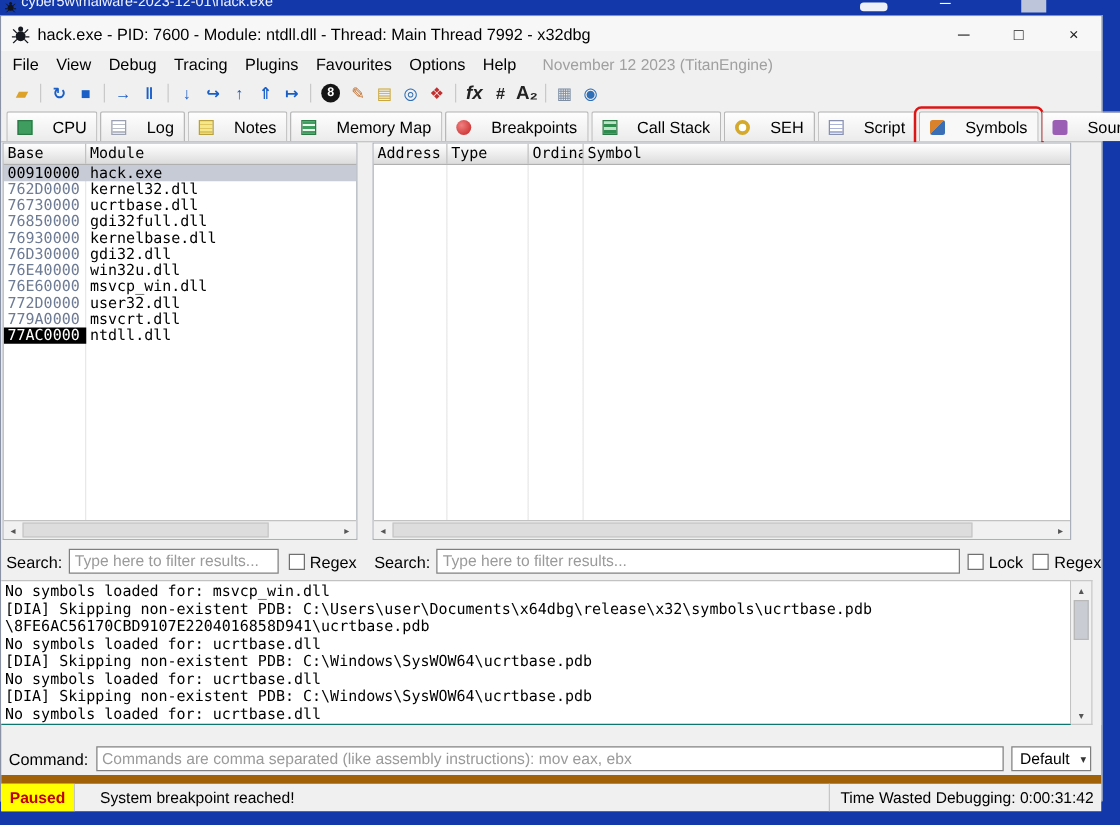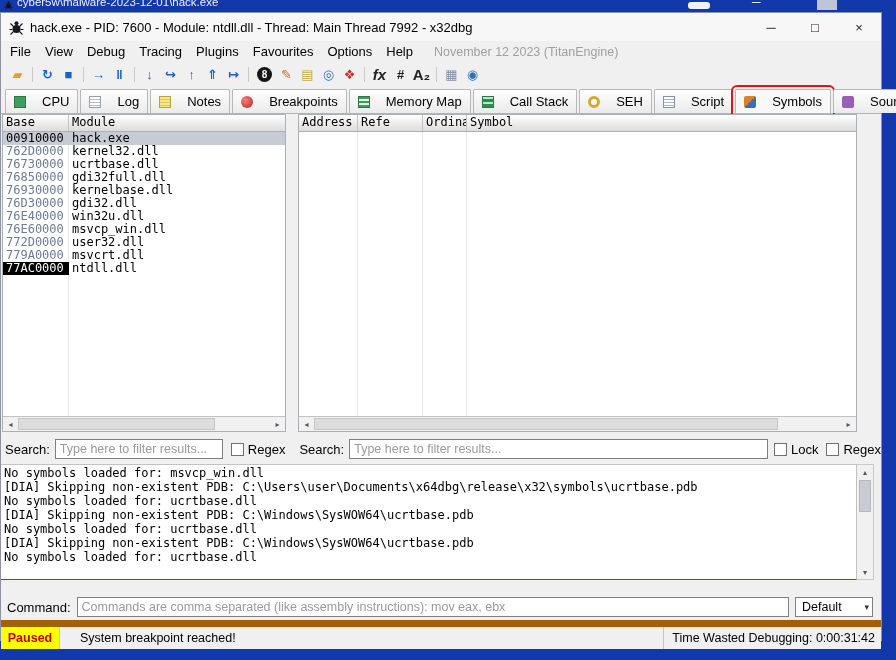--- a/index.html
+++ b/index.html
@@ -94,21 +94,21 @@
   .log{width:856px;flex:none;background:#fff;border-top:1px solid #c2c2c2;border-bottom:1px solid #0f766e;border-right:1px solid #c2c2c2;
        font-family:"DejaVu Sans Mono",monospace;font-size:12px;line-height:14px;padding:1px 0 0 3px;box-sizing:border-box;overflow:hidden;}
   .vscroll{width:17px;flex:none;background:#f1f1f1;border:1px solid #c8c8c8;border-left:none;box-sizing:border-box;display:flex;flex-direction:column;}
   .vbtn{height:14px;display:flex;align-items:center;justify-content:center;font-size:8px;color:#555;flex:none;}
   .vthumb{height:30px;margin:1px 2px;background:#c9ccd2;border:1px solid #b8b8b8;flex:none;}
   .vtrack{flex:1;}
   .log-spacer{height:14px;flex:none;}
 
   .command-row{height:26px;flex:none;display:flex;align-items:center;padding:0 8px 0 6px;gap:6px;font-size:13px;}
   .cmd-input{flex:1;font-family:"DejaVu Sans Mono",monospace;font-size:12px;}
-  .dropdown{width:78px;height:20px;border:1px solid #7f7f7f;background:#fff;display:flex;align-items:center;
+  .dropdown{width:64px;height:20px;border:1px solid #7f7f7f;background:#fff;display:flex;align-items:center;
             padding:0 3px 0 6px;font-size:12.5px;box-sizing:border-box;}
   .caret{margin-left:auto;font-size:9px;color:#333;}
 
   .statusbar{height:22px;flex:none;display:flex;align-items:center;background:#f0f0f0;border-top:7px solid #a16207;font-size:12.5px;}
   .paused{width:58px;height:22px;line-height:22px;text-align:center;background:#ffff00;color:#c00000;font-weight:bold;flex:none;}
   .vsep{width:1px;height:22px;background:#c6c6c6;flex:none;}
   .msg{margin-left:20px;white-space:nowrap;}
   .time{margin-left:auto;display:flex;align-items:center;height:22px;}
   .time-text{padding:0 6px 0 8px;white-space:nowrap;}
 </style>
@@ -196,26 +196,26 @@
           </div>
           <div class="tab">
             <span class="ti ti-log"></span>
             <span>Log</span>
           </div>
           <div class="tab">
             <span class="ti ti-notes"></span>
             <span>Notes</span>
           </div>
           <div class="tab">
+            <span class="ti ti-memory-map"></span>
+            <span>Memory Map</span>
+          </div>
+          <div class="tab">
             <span class="ti ti-breakpoints"></span>
             <span>Breakpoints</span>
-          </div>
-          <div class="tab">
-            <span class="ti ti-memory-map"></span>
-            <span>Memory Map</span>
           </div>
           <div class="tab">
             <span class="ti ti-call-stack"></span>
             <span>Call Stack</span>
           </div>
           <div class="tab">
             <span class="ti ti-seh"></span>
             <span>SEH</span>
           </div>
           <div class="tab">
@@ -299,21 +299,21 @@
           <span class="strack">
               <span class="sthumb"></span>
             </span>
           <span class="sbtn">▸</span>
         </div>
       </div>
 
       <div class="panel right">
         <div class="thead">
           <span class="hcell" style="width:59px;flex:none;">Address</span>
-          <span class="hcell" style="width:65px;flex:none;">Refe</span>
+          <span class="hcell" style="width:65px;flex:none;">Type</span>
           <span class="hcell" style="width:44px;flex:none;">Ordinal</span>
           <span class="hcell last">Symbol</span>
         </div>
         <div class="tbody symbols"></div>
         <div class="hscroll">
           <span class="sbtn">◂</span>
           <span class="strack">
               <span class="sthumb" style="width:88%;"></span>
             </span>
           <span class="sbtn">▸</span>
@@ -331,20 +331,21 @@
       <span class="cb ml6"></span>
       <span class="cb-lbl">Lock</span>
       <span class="cb ml8"></span>
       <span class="cb-lbl">Regex</span>
     </div>
 
     <div class="log-area">
       <div class="log">
           <div class="log-line">No symbols loaded for: msvcp_win.dll</div>
           <div class="log-line">[DIA] Skipping non-existent PDB: C:\Users\user\Documents\x64dbg\release\x32\symbols\ucrtbase.pdb</div>
+          <div class="log-line">\8FE6AC56170CBD9107E2204016858D941\ucrtbase.pdb</div>
           <div class="log-line">No symbols loaded for: ucrtbase.dll</div>
           <div class="log-line">[DIA] Skipping non-existent PDB: C:\Windows\SysWOW64\ucrtbase.pdb</div>
           <div class="log-line">No symbols loaded for: ucrtbase.dll</div>
           <div class="log-line">[DIA] Skipping non-existent PDB: C:\Windows\SysWOW64\ucrtbase.pdb</div>
           <div class="log-line">No symbols loaded for: ucrtbase.dll</div>
         </div>
       <div class="vscroll">
         <span class="vbtn">▴</span>
         <span class="vthumb"></span>
         <span class="vtrack"></span>

